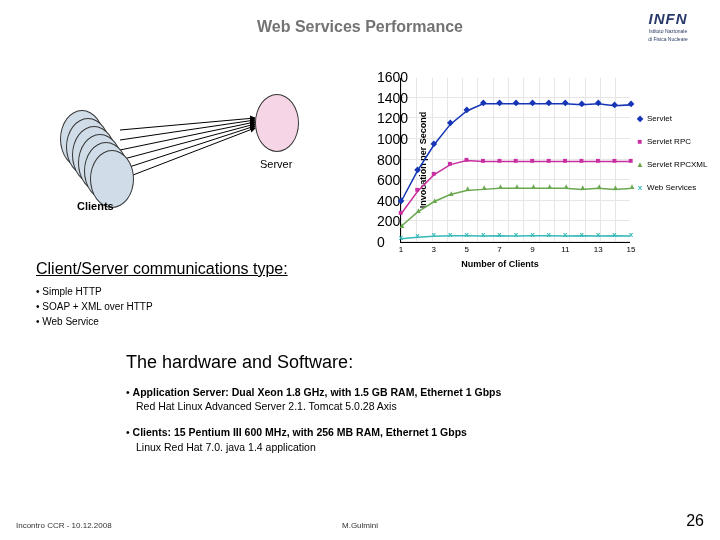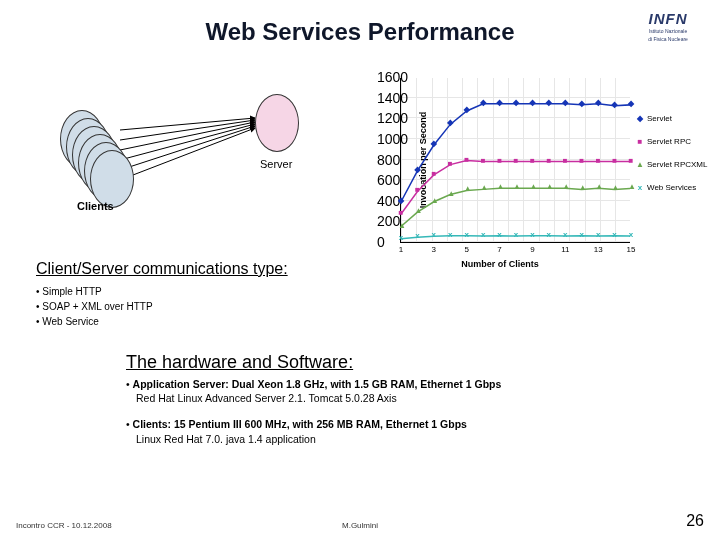--- a/index.html
+++ b/index.html
@@ -12,23 +12,23 @@
     overflow: hidden;
   }
   .header {
     display: flex;
     justify-content: center;
     align-items: flex-start;
     padding-top: 18px;
     position: relative;
   }
   .title {
-    font-size: 24px;
-    font-weight: bold;
-    color: #0f172a;
+    font-size: 16px;
+    font-weight: bold;
+    color: #737373;
   }
   .logo {
     position: absolute;
     right: 12px;
     top: 10px;
     text-align: center;
     width: 80px;
   }
   .logo-top {
     font-style: italic;
@@ -182,22 +182,21 @@
     line-height: 1.5;
   }
   .hw-section {
     position: absolute;
     left: 126px;
     top: 352px;
     width: 560px;
   }
   .hw-heading {
     font-size: 18px;
-    text-decoration: underline;
-    margin-bottom: 4px;
+    margin-bottom: 12px;
   }
   .hw-block {
     font-size: 10.5px;
     margin-bottom: 12px;
     line-height: 1.35;
   }
   .hw-bold { font-weight: bold; }
   .hw-indent { padding-left: 10px; }
   .footer-left {
     position: absolute;

